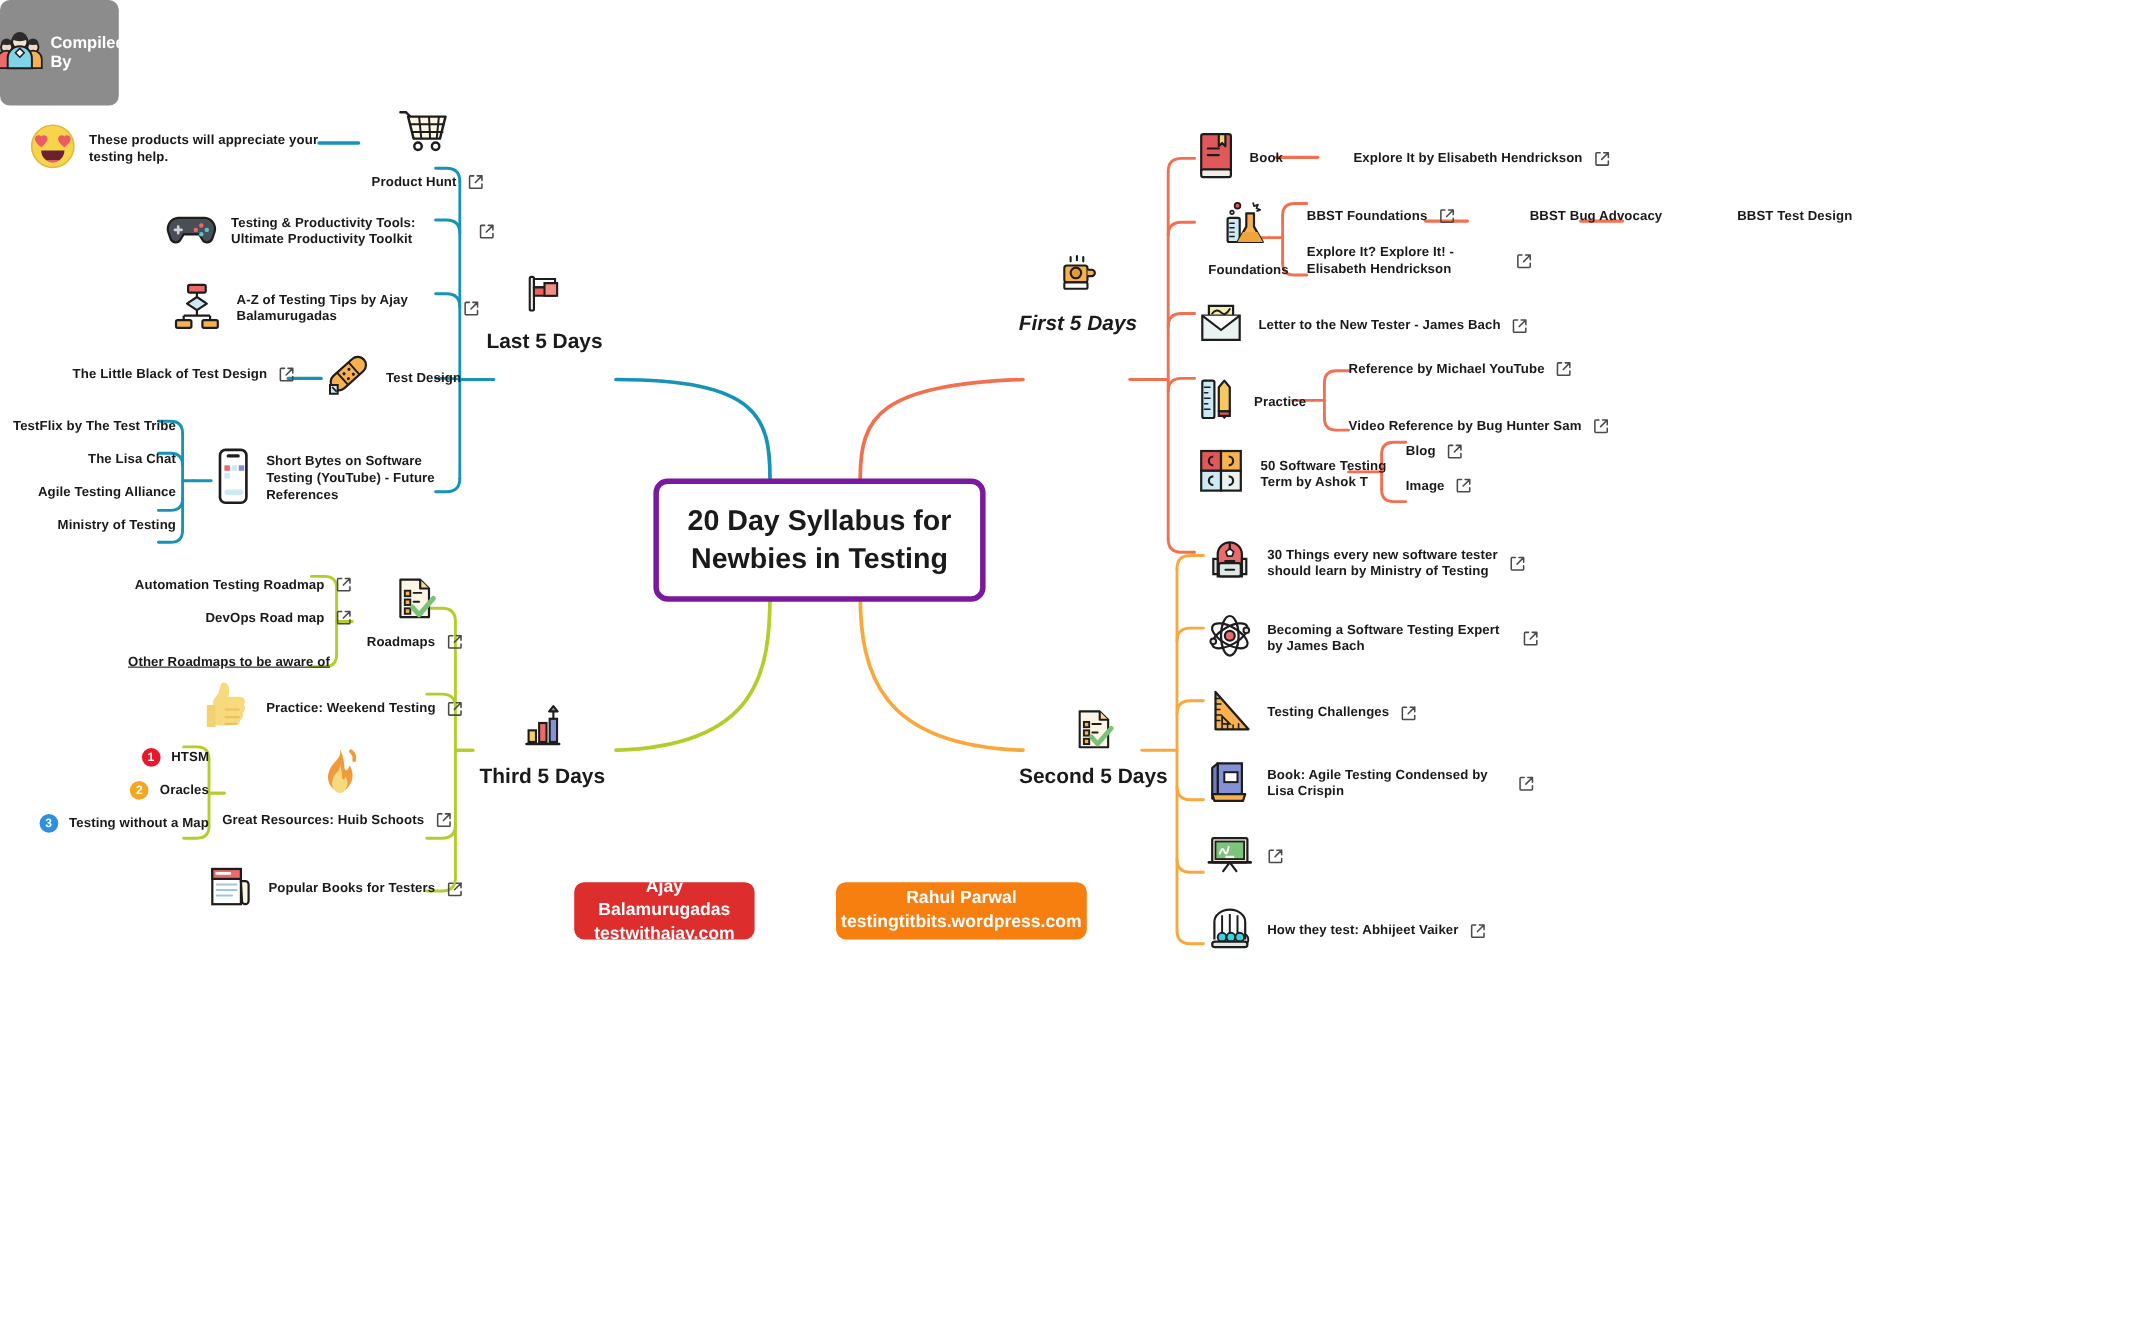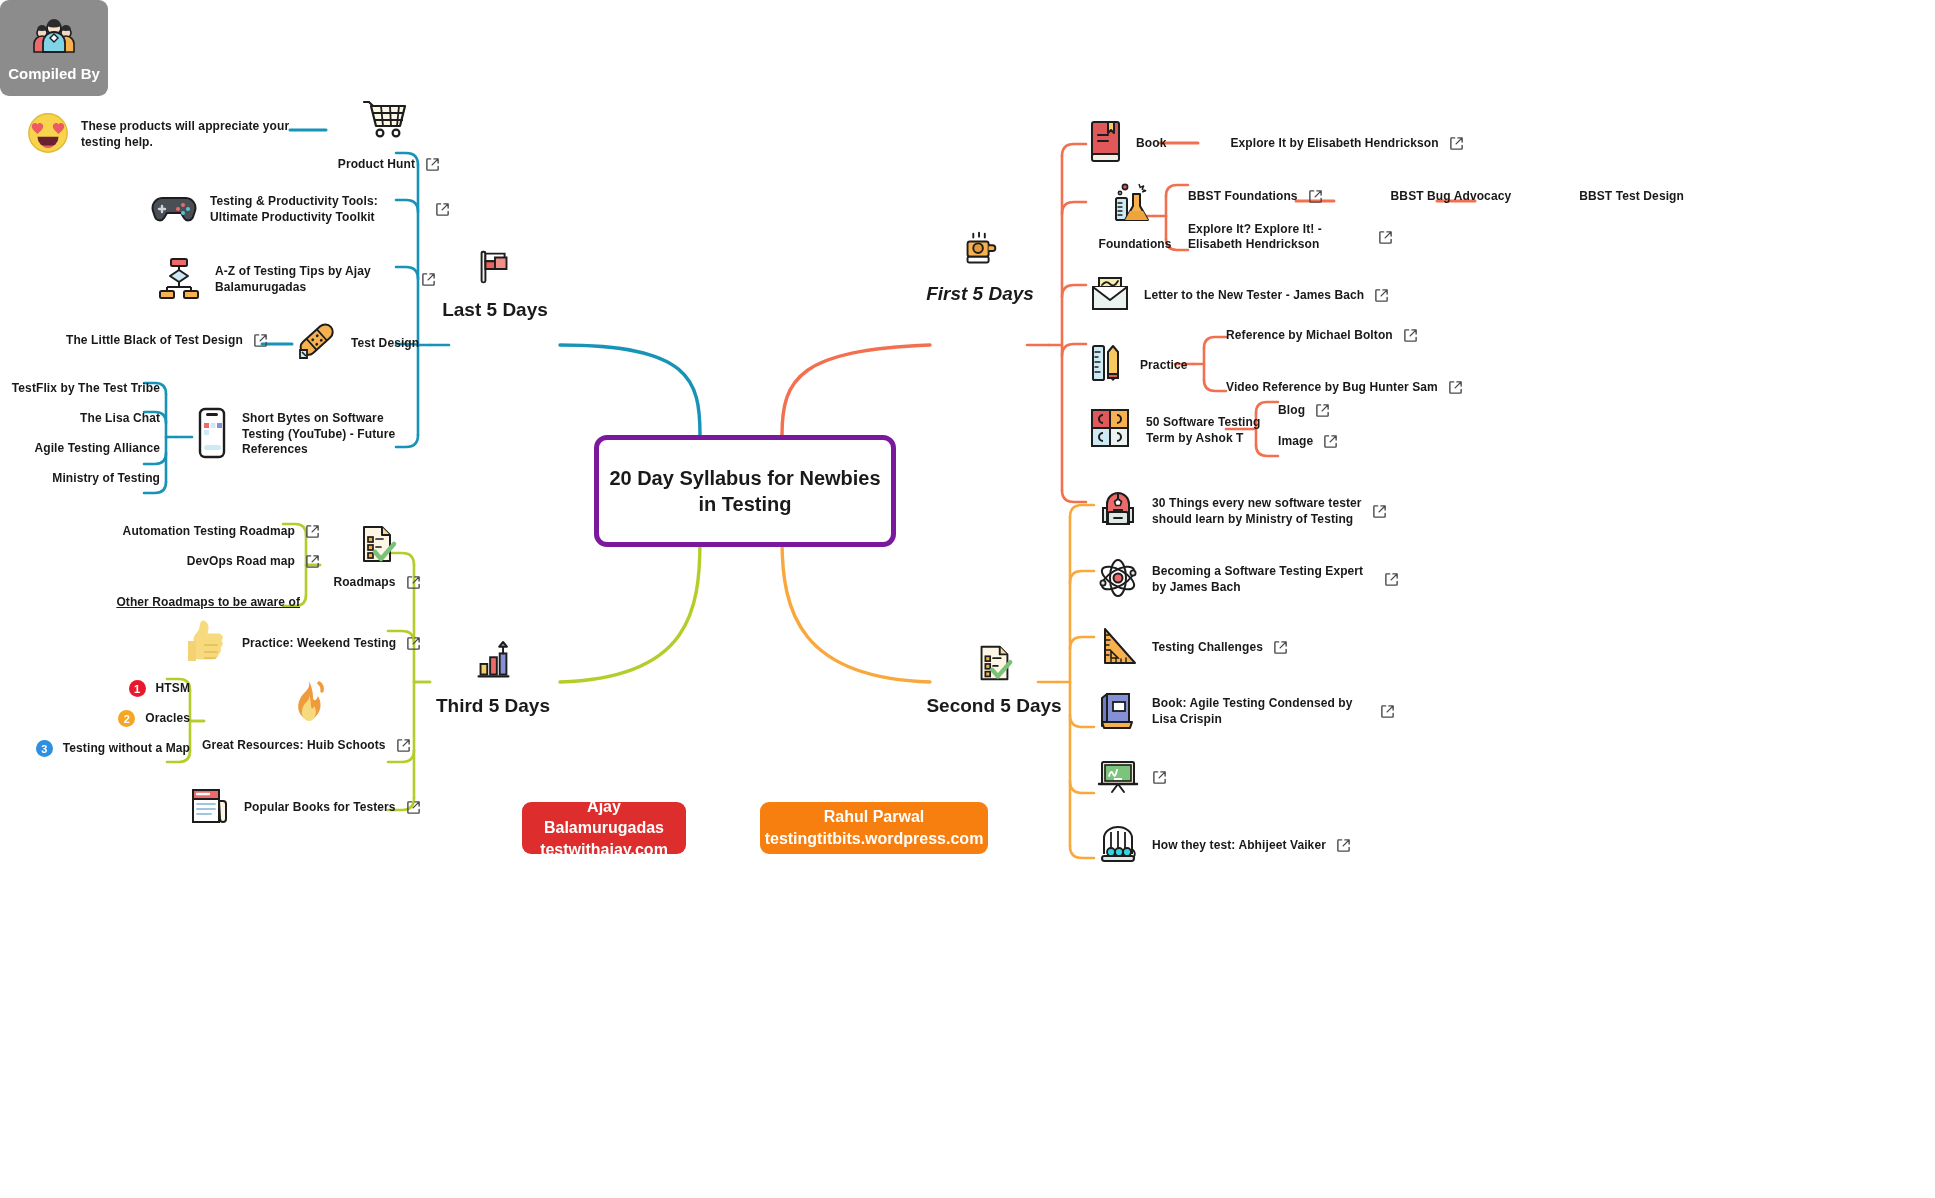--- a/index.html
+++ b/index.html
@@ -10,29 +10,29 @@
 
   .node{position:absolute;}
   .txt{font-size:12px;font-weight:bold;line-height:1.28;letter-spacing:.1px;color:#191919;}
   .ico{display:inline-block;vertical-align:middle;line-height:1;}
   .row{display:flex;align-items:center;gap:10px;}
   .lnk{display:inline-block;width:15px;height:15px;flex:0 0 auto;}
 
   
   #central{left:594px;top:435px;width:292px;height:102px;border:5px solid #7b199e;
            border-radius:13px;background:#fff;display:flex;align-items:center;justify-content:center;}
-  #central .ctitle{font-size:20px;font-weight:bold;line-height:1.3;text-align:center;color:#1a1a1a;}
+  #central .ctitle{font-size:26px;font-weight:bold;line-height:1.3;text-align:center;color:#1a1a1a;}
 
   
   .broot{position:absolute;text-align:center;width:180px;}
   .broot .blabel{font-size:19px;font-weight:bold;color:#1a1a1a;margin-top:6px;white-space:nowrap;}
 
   
   #compiled{left:675px;top:684px;width:108px;height:96px;background:#8c8c8c;border-radius:9px;
-            display:flex;flex-direction:column;align-items:center;justify-content:center;gap:4px;}
+            display:flex;flex-direction:row;align-items:center;justify-content:center;gap:4px;}
   #compiled .clabel{color:#fff;font-size:15px;font-weight:bold;}
 
   .badge{position:absolute;border-radius:9px;color:#fff;text-align:center;
          font-size:16px;font-weight:bold;line-height:1.35;display:flex;align-items:center;justify-content:center;padding:8px 12px;box-sizing:border-box;}
   #badge-ajay{left:522px;top:802px;width:164px;height:52px;background:#dd2d2d;}
   #badge-rahul{left:760px;top:802px;width:228px;height:52px;background:#f77f10;}
 
   .num{display:inline-flex;width:17px;height:17px;border-radius:50%;color:#fff;
        font-size:11px;font-weight:bold;align-items:center;justify-content:center;flex:0 0 auto;}
   .n1{background:#e8192c;} .n2{background:#f5a623;} .n3{background:#2d8fe0;}
@@ -290,21 +290,21 @@
             <path d="M22 36h10v4H22z" fill="#e0585a" stroke="#1d1d1d" stroke-width="2"></path>
             <path d="M24 40h6l-3 3z" fill="#1d1d1d"></path>
           </svg>
     </span>
     <span class="txt nowrap">Practice</span>
   </div>
 </div>
 
 <div class="node" style="left:1226px;top:328px;">
   <div class="row">
-    <span class="txt nowrap">Reference by Michael Bolton</span>
+    <span class="txt nowrap">Reference by Michael YouTube</span>
     <span class="lnk"><svg width="15" height="15" viewBox="0 0 16 16">
             <path d="M6 2H2.8A.8.8 0 0 0 2 2.8v10.4a.8.8 0 0 0 .8.8h10.4a.8.8 0 0 0 .8-.8V10" fill="none" stroke="#4a4a4a" stroke-width="1.5" stroke-linecap="round"></path>
             <path d="M9.5 2H14v4.5M14 2L7.6 8.4" fill="none" stroke="#4a4a4a" stroke-width="1.5" stroke-linecap="round" stroke-linejoin="round"></path>
           </svg></span>
   </div>
 </div>
 <div class="node" style="left:1226px;top:380px;">
   <div class="row">
     <span class="txt nowrap">Video Reference by Bug Hunter Sam</span>
     <span class="lnk"><svg width="15" height="15" viewBox="0 0 16 16">

